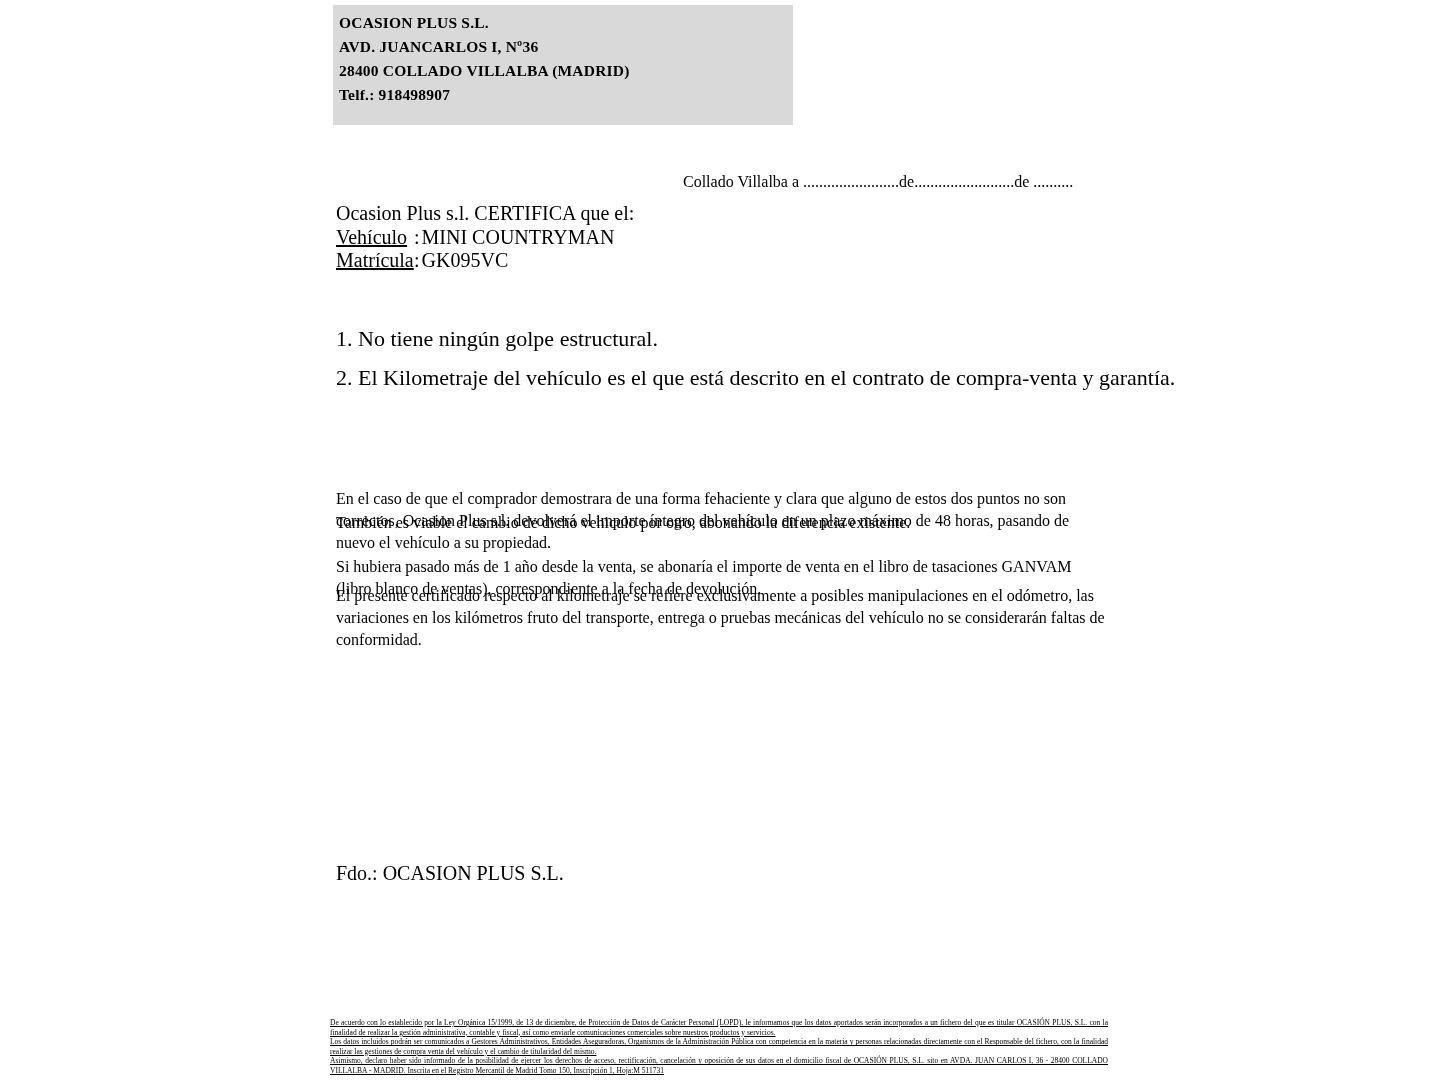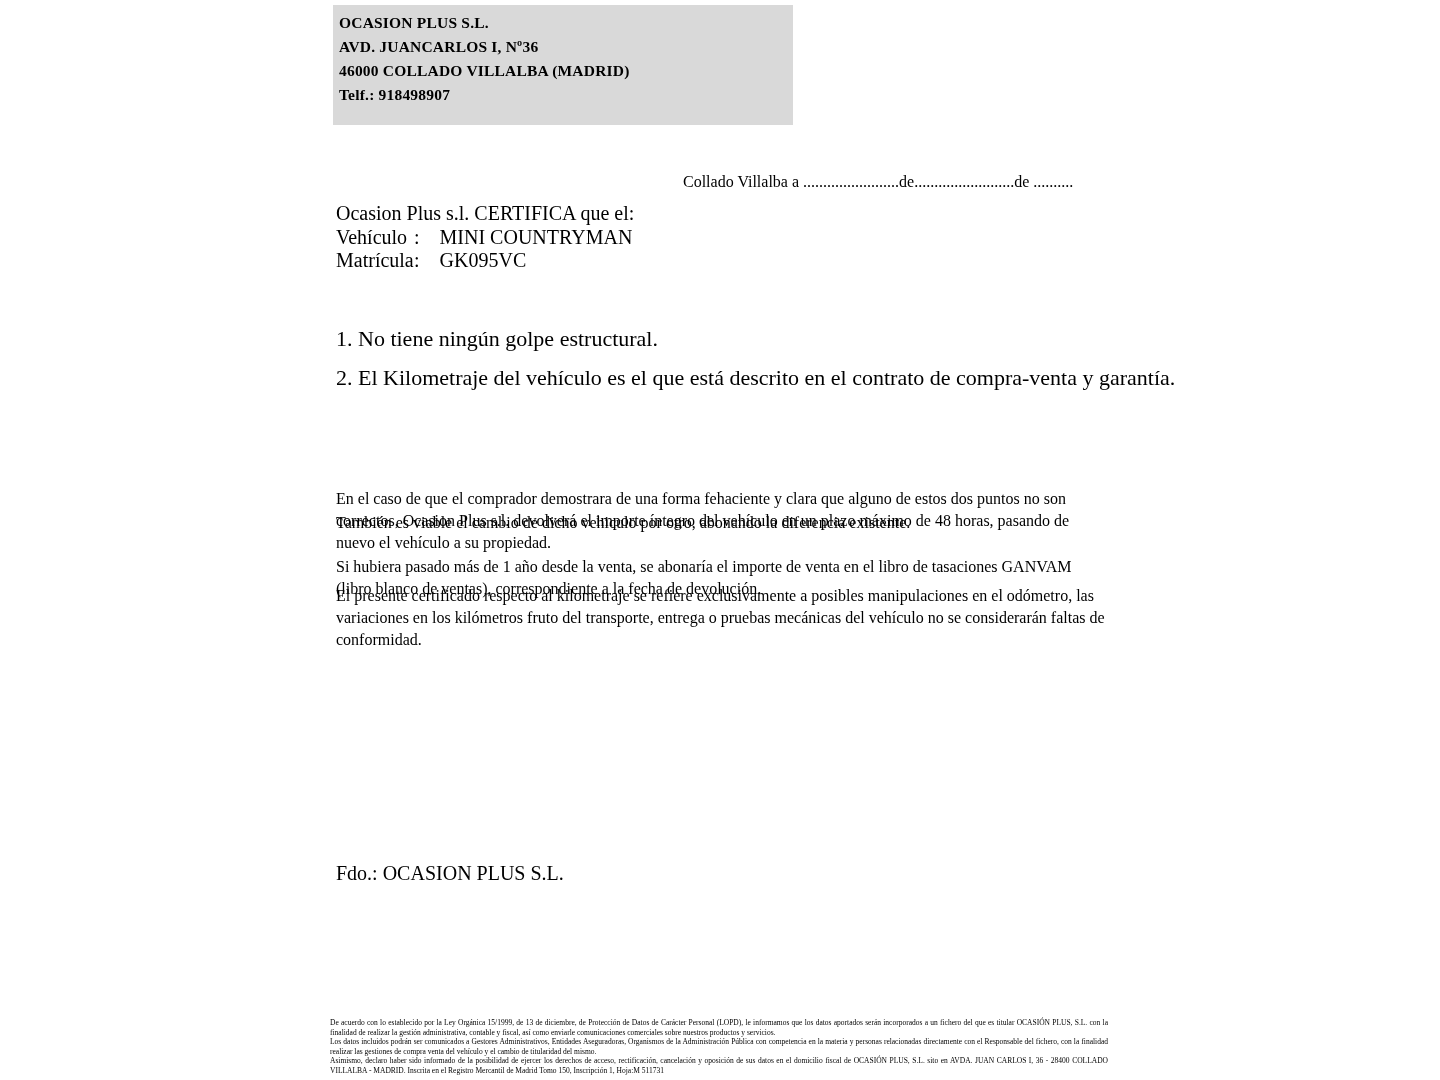--- a/index.html
+++ b/index.html
@@ -42,23 +42,24 @@
   .certify {
     position: absolute;
     left: 336px; top: 202px;
     font-size: 20px;
     line-height: 23.5px;
   }
   .certify .row { white-space: nowrap; }
   .certify .label {
     display: inline-block;
     width: 78px;
+    text-decoration: underline;
   }
   .certify .sep { display: inline-block; }
-  .certify .value { margin-left: 20px; }
+  .certify .value { margin-left: 2px; }
 
   .point {
     position: absolute;
     left: 336px;
     font-size: 22px;
     white-space: nowrap;
   }
   .point.p1 { top: 326px; }
   .point.p2 { top: 365px; }
 
@@ -80,32 +81,33 @@
     font-size: 20px;
     white-space: nowrap;
   }
 
   .legal {
     position: absolute;
     left: 330px; top: 1018px;
     width: 778px;
     font-size: 7.5px;
     line-height: 9.6px;
+    text-decoration: underline;
   }
   .legal .lp { text-align: justify; }
 </style>
 </head>
 <body>
 
 <div class="page">
 
   <div class="header-box">
     <div class="hline">OCASION PLUS S.L.</div>
     <div class="hline">AVD. JUANCARLOS I, Nº36</div>
-    <div class="hline">46000 COLLADO VILLALBA (MADRID)</div>
+    <div class="hline">28400 COLLADO VILLALBA (MADRID)</div>
     <div class="hline">Telf.: 918498907</div>
   </div>
 
   <div class="date-line">Collado Villalba a ........................de.........................de ..........</div>
 
   <div class="certify">
     <div class="row">Ocasion Plus s.l. CERTIFICA que el:</div>
     <div class="row">
       <span class="label">Vehículo</span><span class="sep">:</span><span class="value">MINI COUNTRYMAN</span>
     </div>

